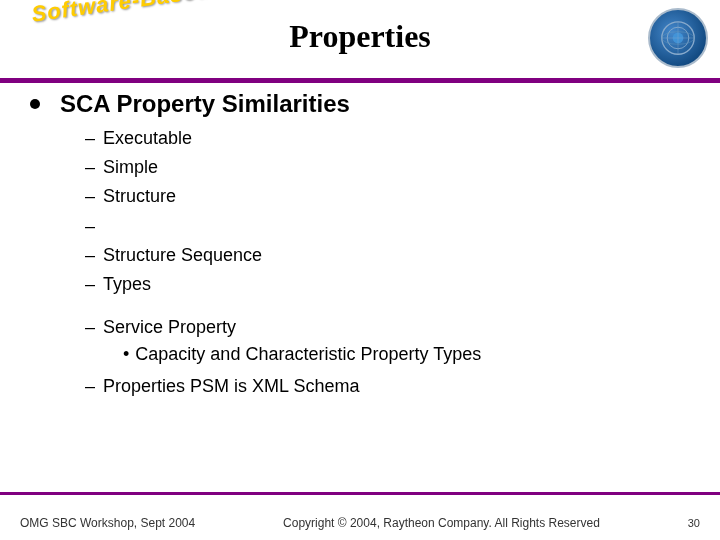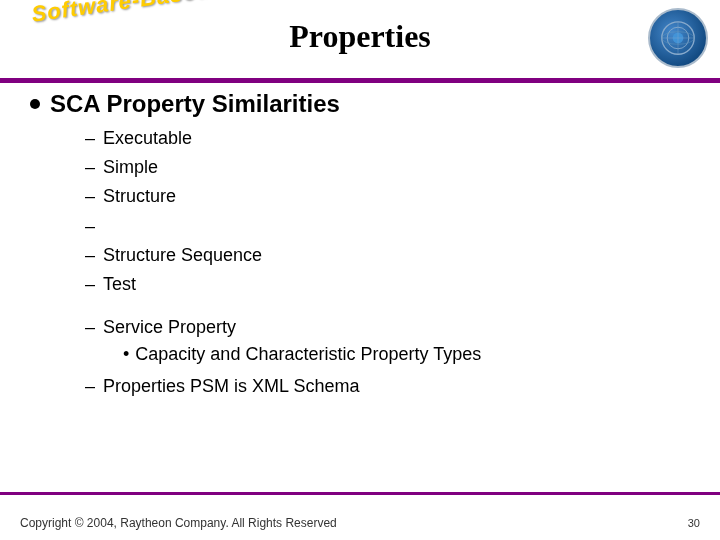--- a/index.html
+++ b/index.html
@@ -90,21 +90,21 @@
     .bullet-section {
       margin-bottom: 18px;
     }
 
     .bullet-heading {
       font-size: 24px;
       font-weight: bold;
       color: #000000;
       display: flex;
       align-items: center;
-      gap: 10px;
+      gap: 20px;
       margin-bottom: 8px;
     }
 
     .bullet-dot {
       width: 10px;
       height: 10px;
       background: #000;
       border-radius: 50%;
       flex-shrink: 0;
     }
@@ -221,21 +221,21 @@
       </div>
       <div class="sub-item">
         <span class="dash">–</span>
       </div>
       <div class="sub-item">
         <span class="dash">–</span>
         <span>Structure Sequence</span>
       </div>
       <div class="sub-item">
         <span class="dash">–</span>
-        <span>Test</span>
+        <span>Types</span>
       </div>
     </div>
   </div>
 
   <div class="bullet-section">
     <div class="sub-items">
 
       <div class="sub-item">
         <span class="dash">–</span>
         <div>
@@ -254,15 +254,16 @@
         <span>Properties PSM is XML Schema</span>
       </div>
     </div>
   </div>
 
 </div>
 
 <div class="bottom-bar"></div>
 
 <div class="footer">
+  <span>OMG SBC Workshop, Sept 2004</span>
   <span>Copyright © 2004, Raytheon Company. All Rights Reserved</span>
   <span class="footer-page-num">30</span>
 </div>
 
 </body></html>

